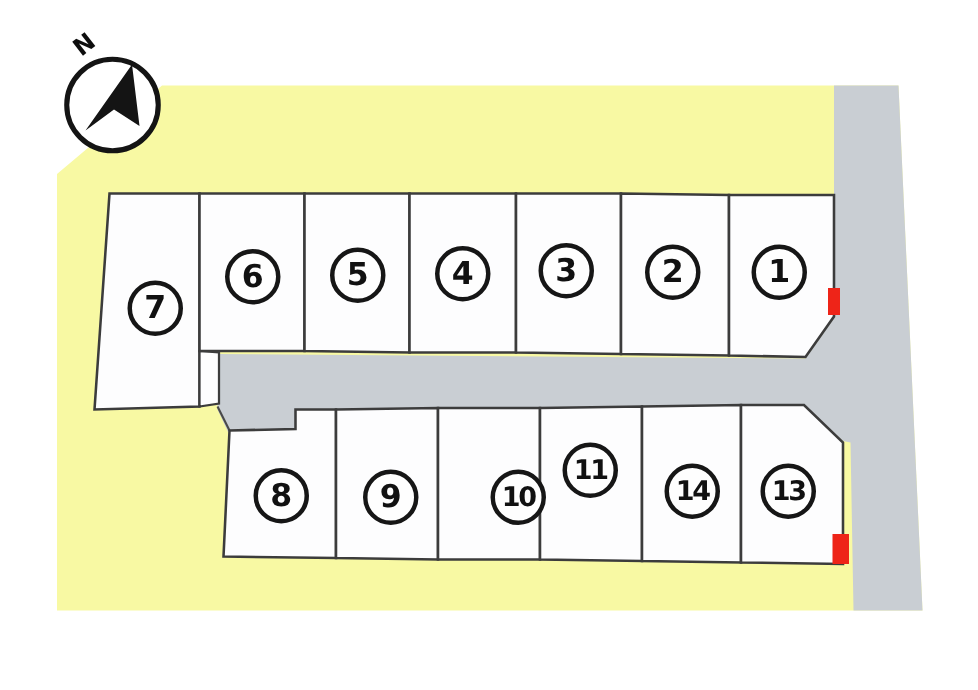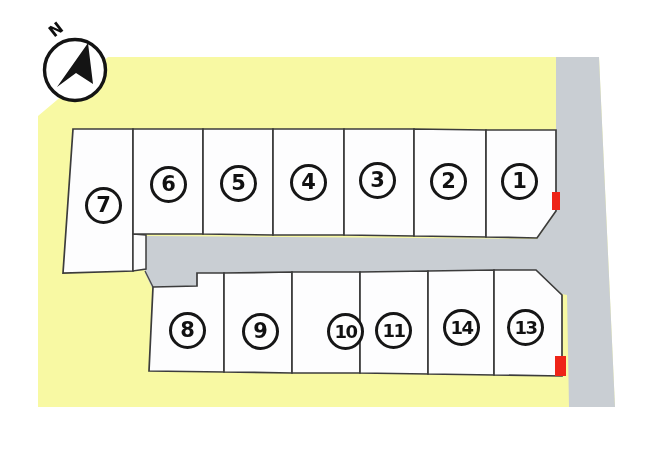--- a/index.html
+++ b/index.html
@@ -72,17 +72,17 @@
   <div class="lot-badge" style="left:501px;top:163px;">1</div>
   <div class="lot-badge" style="left:430px;top:163px;">2</div>
   <div class="lot-badge" style="left:359px;top:162px;">3</div>
   <div class="lot-badge" style="left:290px;top:164px;">4</div>
   <div class="lot-badge" style="left:220px;top:165px;">5</div>
   <div class="lot-badge" style="left:150px;top:166px;">6</div>
   <div class="lot-badge" style="left:85px;top:187px;">7</div>
   <div class="lot-badge" style="left:169px;top:312px;">8</div>
   <div class="lot-badge" style="left:242px;top:313px;">9</div>
   <div class="lot-badge two-digit" style="left:308px;top:313px;margin-left:19px;">10</div>
-  <div class="lot-badge two-digit" style="left:375px;top:312px;">11</div>
+  <div class="lot-badge two-digit" style="left:375px;top:295px;">11</div>
   <div class="lot-badge two-digit" style="left:443px;top:309px;">14</div>
   <div class="lot-badge two-digit" style="left:507px;top:309px;">13</div>
 
 </div>
 
 </body></html>

